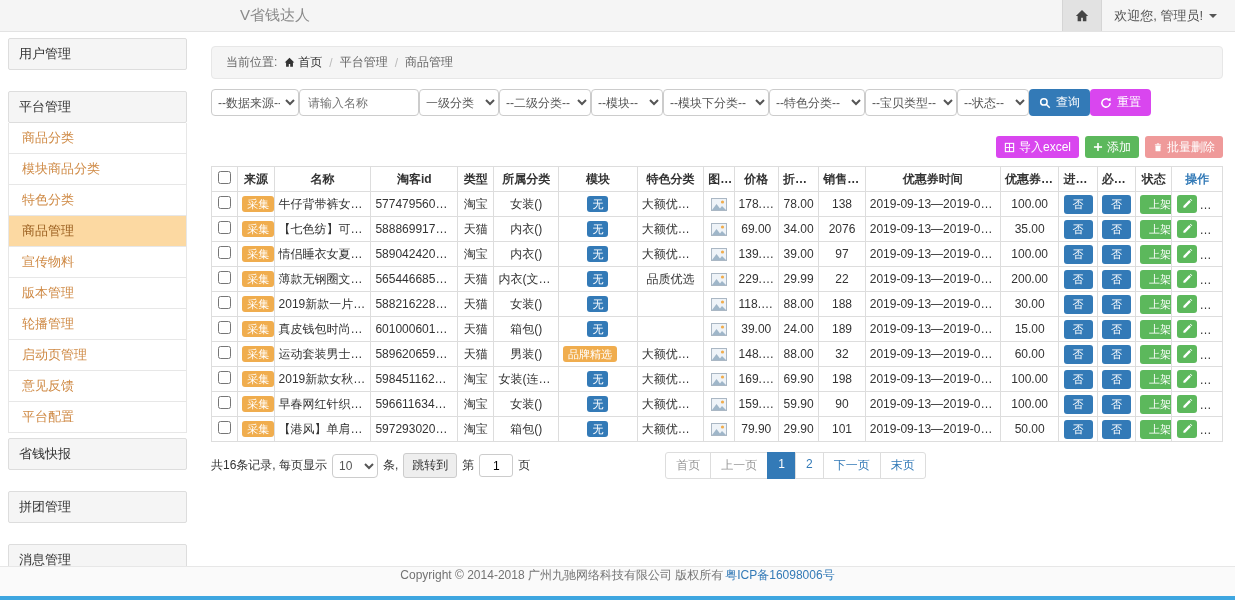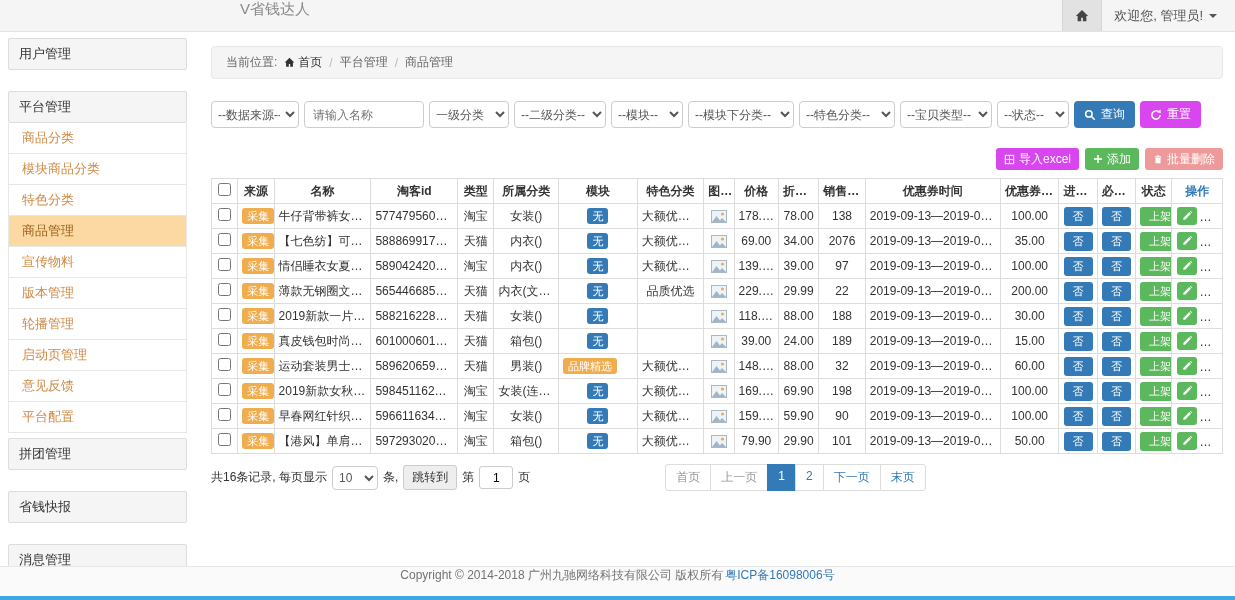--- a/index.html
+++ b/index.html
@@ -2,21 +2,21 @@
 <html><head>
 <meta charset="utf-8">
 <style>
   * { box-sizing: border-box; margin: 0; padding: 0; }
   html, body {
     width: 1235px; height: 600px; overflow: hidden;
     font-family: "Liberation Sans", "DejaVu Sans", sans-serif;
     background: #fff; color: #333; position: relative;
   }
   
-  .topbar { height: 32px; background: #f5f5f5; border-bottom: 1px solid #e3e3e3; display: flex; align-items: flex-start; }
+  .topbar { height: 32px; background: #f5f5f5; border-bottom: 1px solid #e3e3e3; display: flex; align-items: center; }
   .brand { margin-left: 240px; font-size: 15px; color: #8a8a8a; }
   .topbar-right { margin-left: auto; display: flex; align-items: stretch; height: 100%; }
   .home-btn { width: 40px; background: #e2e2e2; border-left: 1px solid #d5d5d5; border-right: 1px solid #d5d5d5; display: flex; align-items: center; justify-content: center; cursor: pointer; color: #444; }
   .welcome { padding: 0 18px 0 12px; font-size: 13px; color: #555; display: flex; align-items: center; gap: 6px; cursor: pointer; }
   .caret { width: 0; height: 0; border-left: 4px solid transparent; border-right: 4px solid transparent; border-top: 4px solid #555; }
   
   .layout { display: flex; height: 568px; }
   .sidebar { width: 191px; flex-shrink: 0; padding: 6px 4px 0 8px; }
   .sidebar-title { font-size: 15px; font-weight: bold; color: #3071a9; padding: 8px 2px 10px 2px; }
   .menu-item { background: #f5f5f5; border: 1px solid #ddd; border-radius: 2px; padding: 6px 10px; font-size: 13px; color: #333; margin-bottom: 21px; cursor: pointer; }
@@ -26,21 +26,21 @@
   .submenu-item.active { background: #fcd9a2; color: #9a5f1f; }
   .main { flex: 1; padding: 14px 12px 0 20px; min-width: 0; }
   
   .breadcrumb { background: #f5f5f5; border: 1px solid #e7e7e7; border-radius: 4px; padding: 7px 14px; font-size: 12px; color: #666; display: flex; align-items: center; gap: 7px; }
   .bc-items { display: inline-flex; align-items: center; gap: 7px; }
   .bc-sep { color: #bbb; }
   .bc-link { color: #666; cursor: pointer; display: inline-flex; align-items: center; gap: 3px; }
   .bc-home { color: #333; }
   .bc-home-icon { color: #333; display: inline-flex; }
   
-  .filter-row { display: flex; gap: 5px; margin-top: 22px; align-items: center; }
+  .filter-row { display: flex; margin-top: 10px; align-items: center; }
   select.filter, .pp-select { height: 27px; border: 1px solid #ccc; border-radius: 4px; font-size: 12px; color: #555; background: #fff; padding: 0 2px; }
   .sel-src { width: 88px; }
   #filter-selects select:nth-of-type(1) { width: 80px; }
   #filter-selects select:nth-of-type(2) { width: 92px; }
   #filter-selects select:nth-of-type(3) { width: 72px; }
   #filter-selects select:nth-of-type(4) { width: 106px; }
   #filter-selects select:nth-of-type(5) { width: 96px; }
   #filter-selects select:nth-of-type(6) { width: 92px; }
   #filter-selects select:nth-of-type(7) { width: 72px; }
   .filter-input { height: 27px; width: 120px; border: 1px solid #ccc; border-radius: 4px; padding: 0 8px; font-size: 12px; color: #555; }
@@ -118,22 +118,22 @@
         <div class="submenu-item">特色分类</div>
         <div class="submenu-item active">商品管理</div>
         <div class="submenu-item">宣传物料</div>
         <div class="submenu-item">版本管理</div>
         <div class="submenu-item">轮播管理</div>
         <div class="submenu-item">启动页管理</div>
         <div class="submenu-item">意见反馈</div>
         <div class="submenu-item">平台配置</div>
       </div>
     <div id="sidebar-bottom">
+        <div class="menu-item">省钱快报</div>
         <div class="menu-item">拼团管理</div>
-        <div class="menu-item">省钱快报</div>
         <div class="menu-item">消息管理</div>
         <div class="menu-item">订单管理</div>
       </div>
   </aside>
 
   <main class="main">
     <div class="breadcrumb">
       <span class="bc-label">当前位置:</span>
       <span id="breadcrumb-items" class="bc-items">
           <span class="bc-link bc-home"><span class="bc-home-icon">

